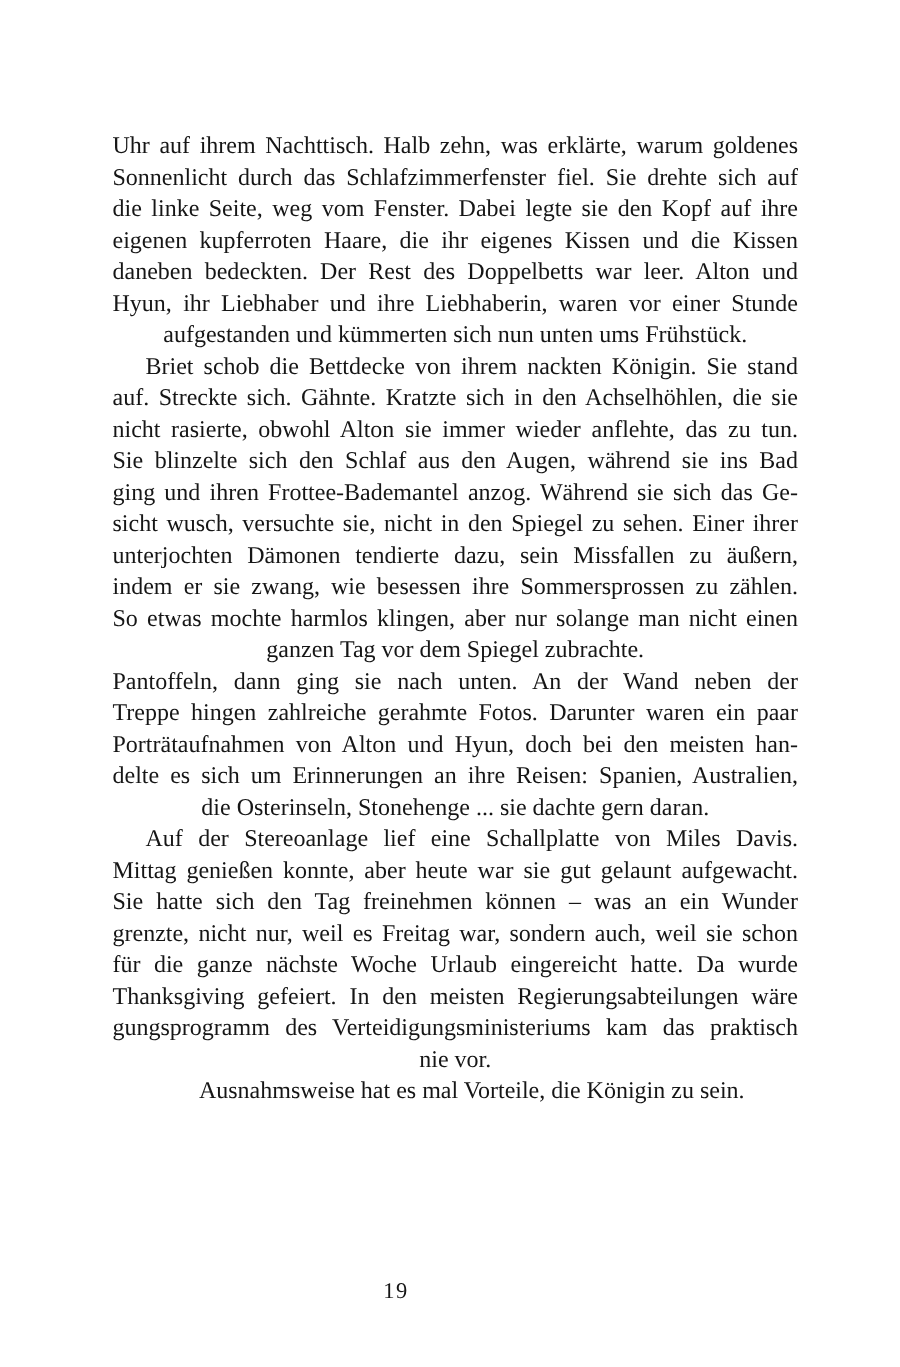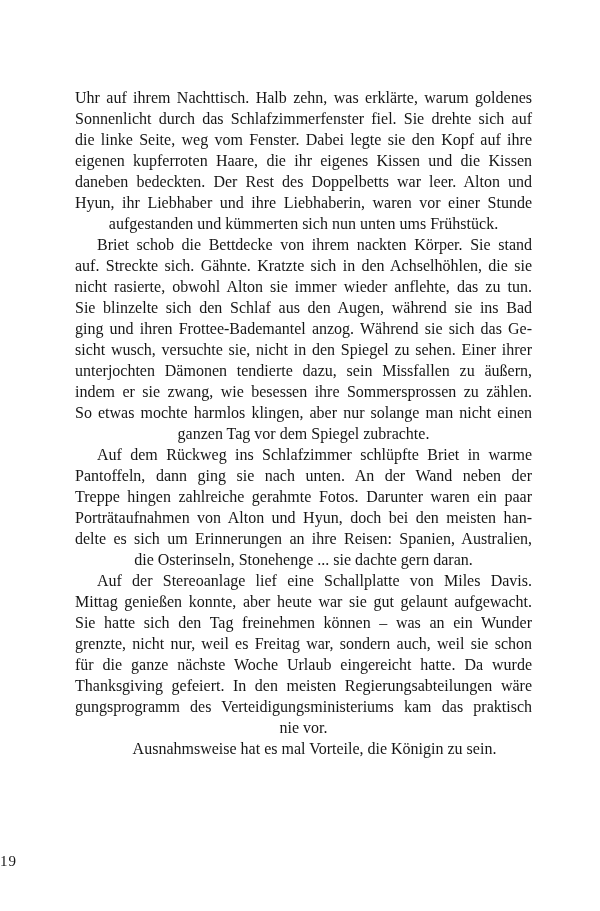--- a/index.html
+++ b/index.html
@@ -42,53 +42,53 @@
     text-align-last: auto;
   }
   .line.indent {
     text-indent: 22px;
   }
   .folio {
     position: absolute;
     top: 843px;
     left: 0;
     width: 528px;
+    text-align: center;
     font-size: 15px;
     letter-spacing: 1px;
     color: var(--ink, #161616);
   }
 </style>
 </head>
 <body style="--ink: #161616; --page-bg: #ffffff;">
 
 <div class="book-page">
   <main class="text-block" id="text-block">
       <div class="para">
         <div class="line">Uhr auf ihrem Nachttisch. Halb zehn, was erklärte, warum goldenes</div>
         <div class="line">Sonnenlicht durch das Schlafzimmerfenster fiel. Sie drehte sich auf</div>
         <div class="line">die linke Seite, weg vom Fenster. Dabei legte sie den Kopf auf ihre</div>
         <div class="line">eigenen kupferroten Haare, die ihr eigenes Kissen und die Kissen</div>
         <div class="line">daneben bedeckten. Der Rest des Doppelbetts war leer. Alton und</div>
         <div class="line">Hyun, ihr Liebhaber und ihre Liebhaberin, waren vor einer Stunde</div>
         <div class="line last">aufgestanden und kümmerten sich nun unten ums Frühstück.</div>
       </div>
       <div class="para">
-        <div class="line indent">Briet schob die Bettdecke von ihrem nackten Körper. Sie stand</div>
+        <div class="line indent">Briet schob die Bettdecke von ihrem nackten Königin. Sie stand</div>
         <div class="line">auf. Streckte sich. Gähnte. Kratzte sich in den Achselhöhlen, die sie</div>
         <div class="line">nicht rasierte, obwohl Alton sie immer wieder anflehte, das zu tun.</div>
         <div class="line">Sie blinzelte sich den Schlaf aus den Augen, während sie ins Bad</div>
         <div class="line">ging und ihren Frottee-Bademantel anzog. Während sie sich das Ge-</div>
         <div class="line">sicht wusch, versuchte sie, nicht in den Spiegel zu sehen. Einer ihrer</div>
         <div class="line">unterjochten Dämonen tendierte dazu, sein Missfallen zu äußern,</div>
         <div class="line">indem er sie zwang, wie besessen ihre Sommersprossen zu zählen.</div>
         <div class="line">So etwas mochte harmlos klingen, aber nur solange man nicht einen</div>
         <div class="line last">ganzen Tag vor dem Spiegel zubrachte.</div>
       </div>
       <div class="para">
-        <div class="line indent">Auf dem Rückweg ins Schlafzimmer schlüpfte Briet in warme</div>
         <div class="line">Pantoffeln, dann ging sie nach unten. An der Wand neben der</div>
         <div class="line">Treppe hingen zahlreiche gerahmte Fotos. Darunter waren ein paar</div>
         <div class="line">Porträtaufnahmen von Alton und Hyun, doch bei den meisten han-</div>
         <div class="line">delte es sich um Erinnerungen an ihre Reisen: Spanien, Australien,</div>
         <div class="line last">die Osterinseln, Stonehenge ... sie dachte gern daran.</div>
       </div>
       <div class="para">
         <div class="line indent">Auf der Stereoanlage lief eine Schallplatte von Miles Davis.</div>
         <div class="line">Mittag genießen konnte, aber heute war sie gut gelaunt aufgewacht.</div>
         <div class="line">Sie hatte sich den Tag freinehmen können – was an ein Wunder</div>

